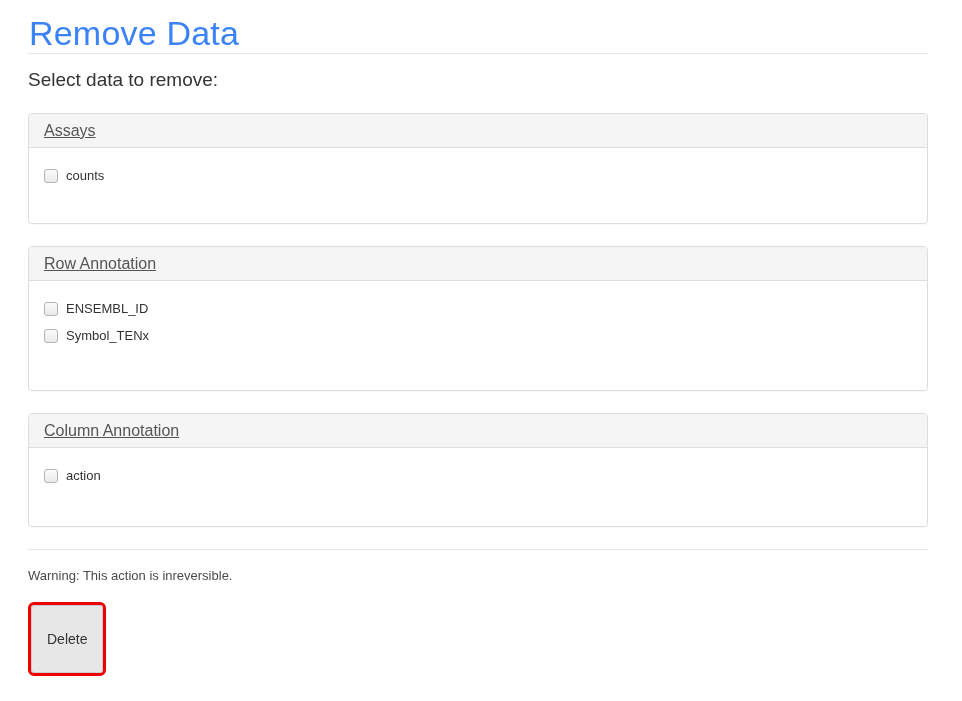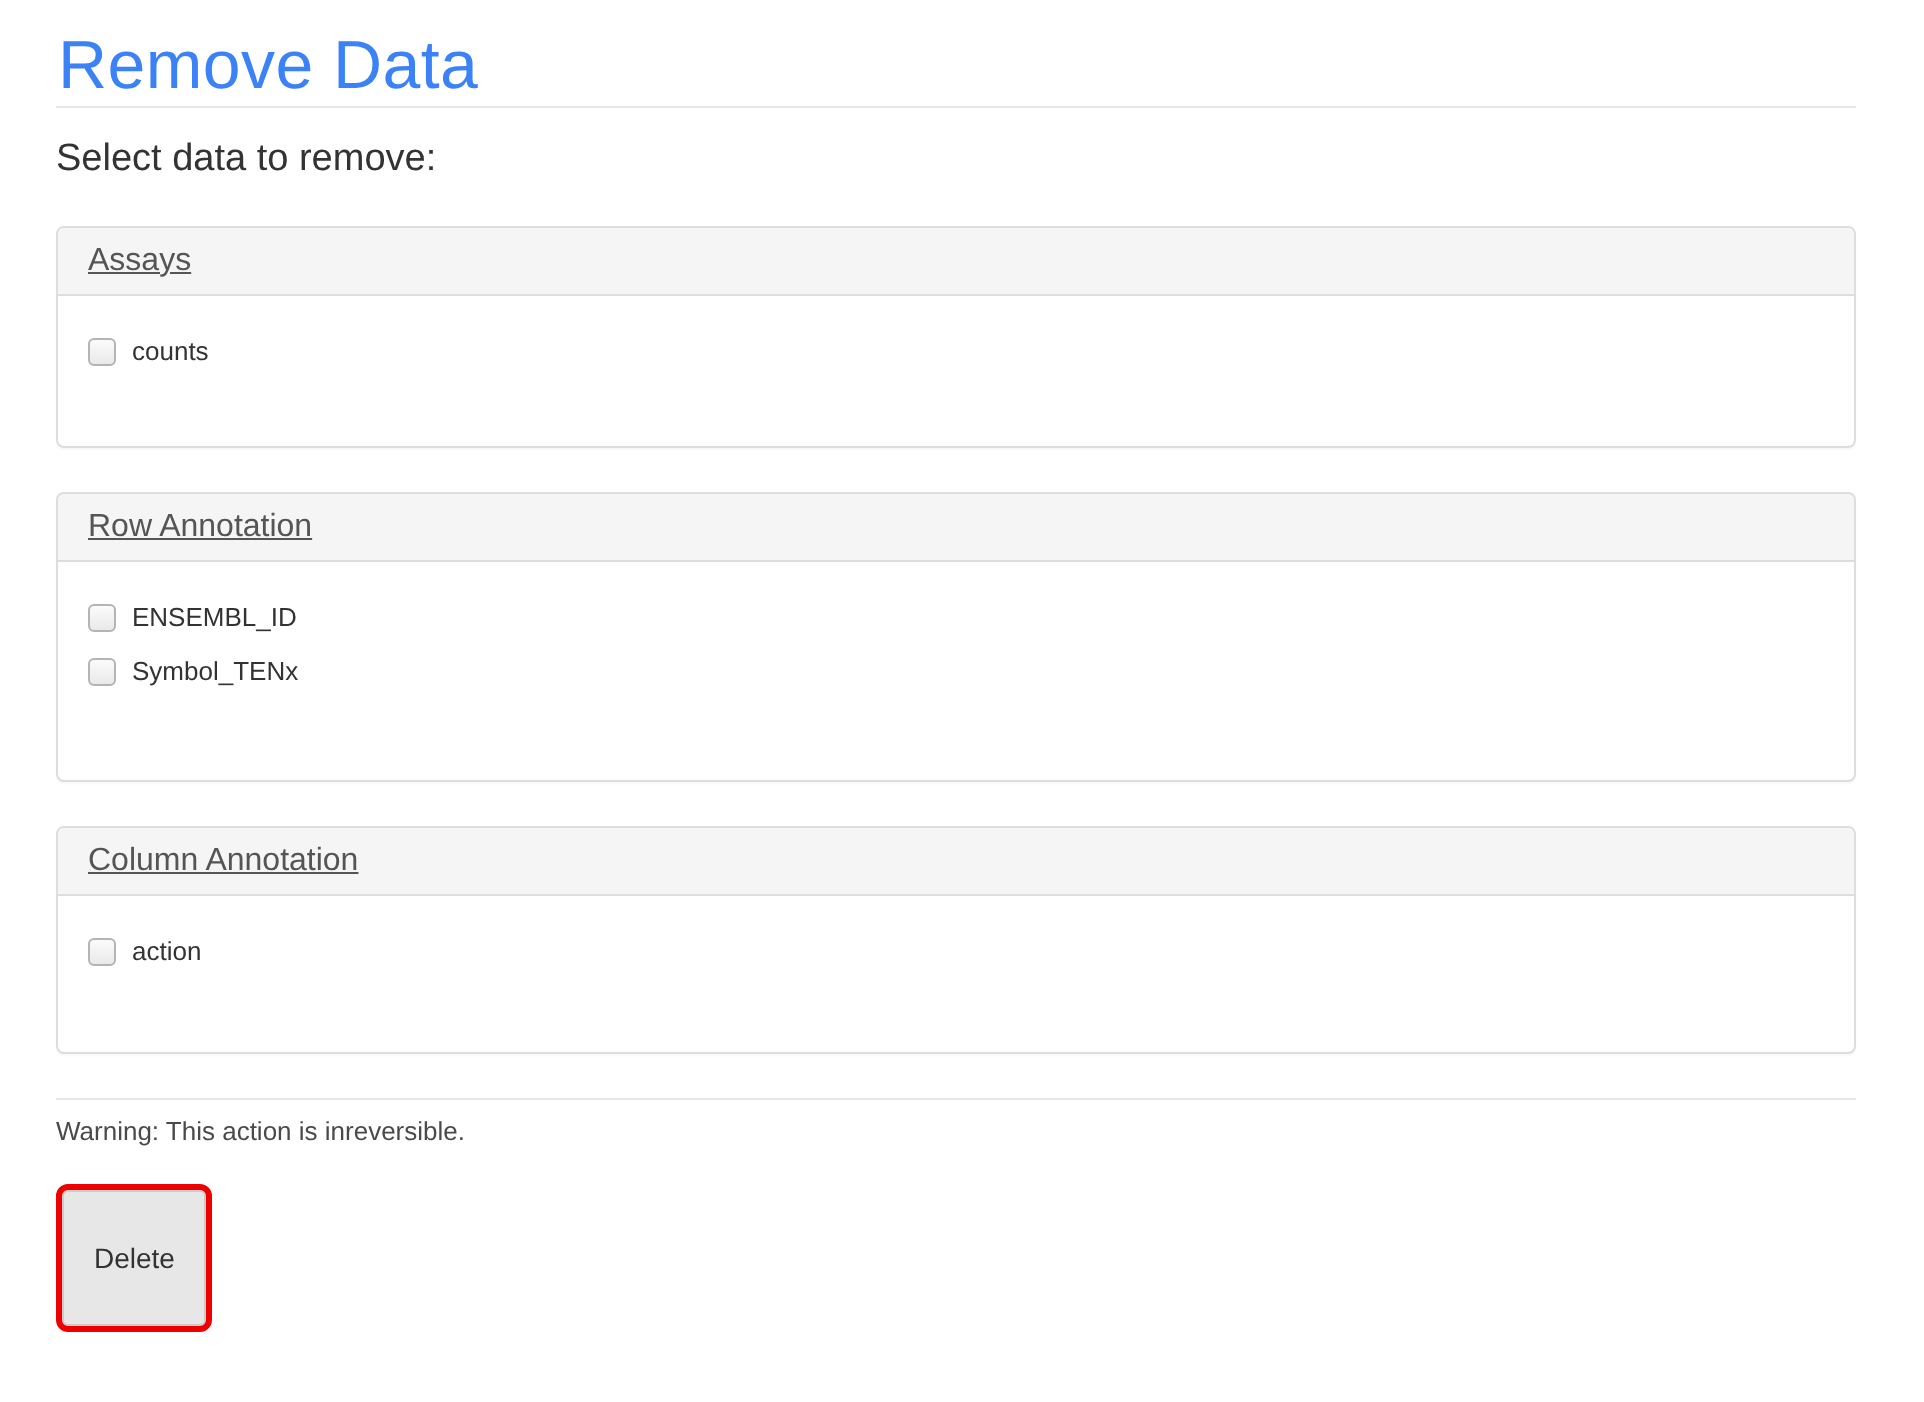--- a/index.html
+++ b/index.html
@@ -86,21 +86,21 @@
     border-radius: 3px;
     background: linear-gradient(180deg, #fbfbfb 0%, #e9e9e9 100%);
     cursor: pointer;
   }
   .checkbox-row .cb-label {
     font-size: 13px;
     line-height: 18px;
     color: #333333;
   }
   .warning-text {
-    margin-top: 7px;
+    margin-top: 17px;
     font-size: 13px;
     line-height: 18px;
     color: #4a4a4a;
   }
   .button-row { margin-top: 20px; height: 60px; }
   .delete-button {
     display: inline-block;
     font-family: "Liberation Sans", "DejaVu Sans", sans-serif;
     font-size: 14px;
     line-height: 20px;

